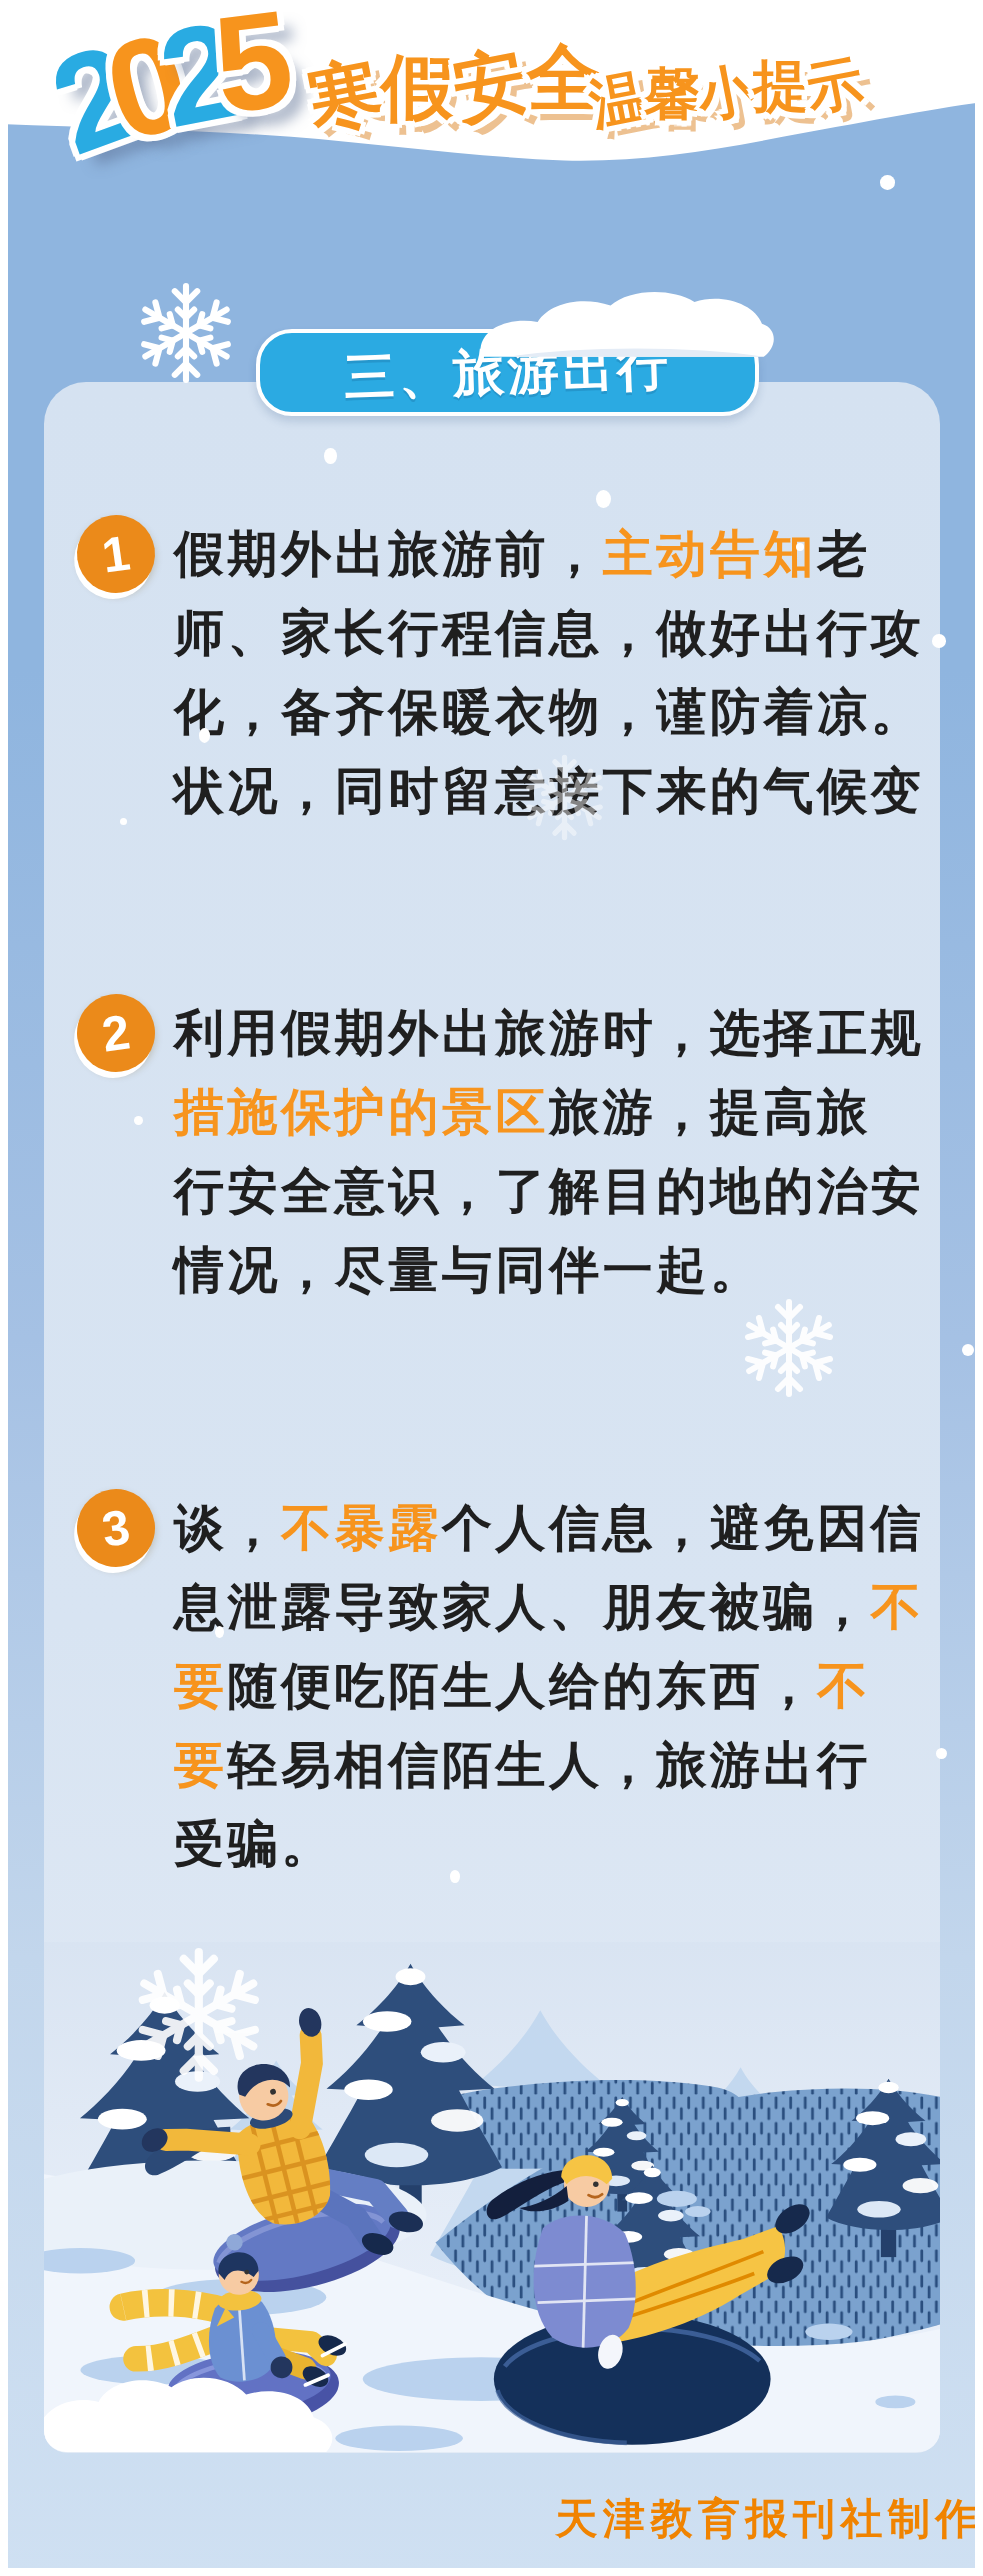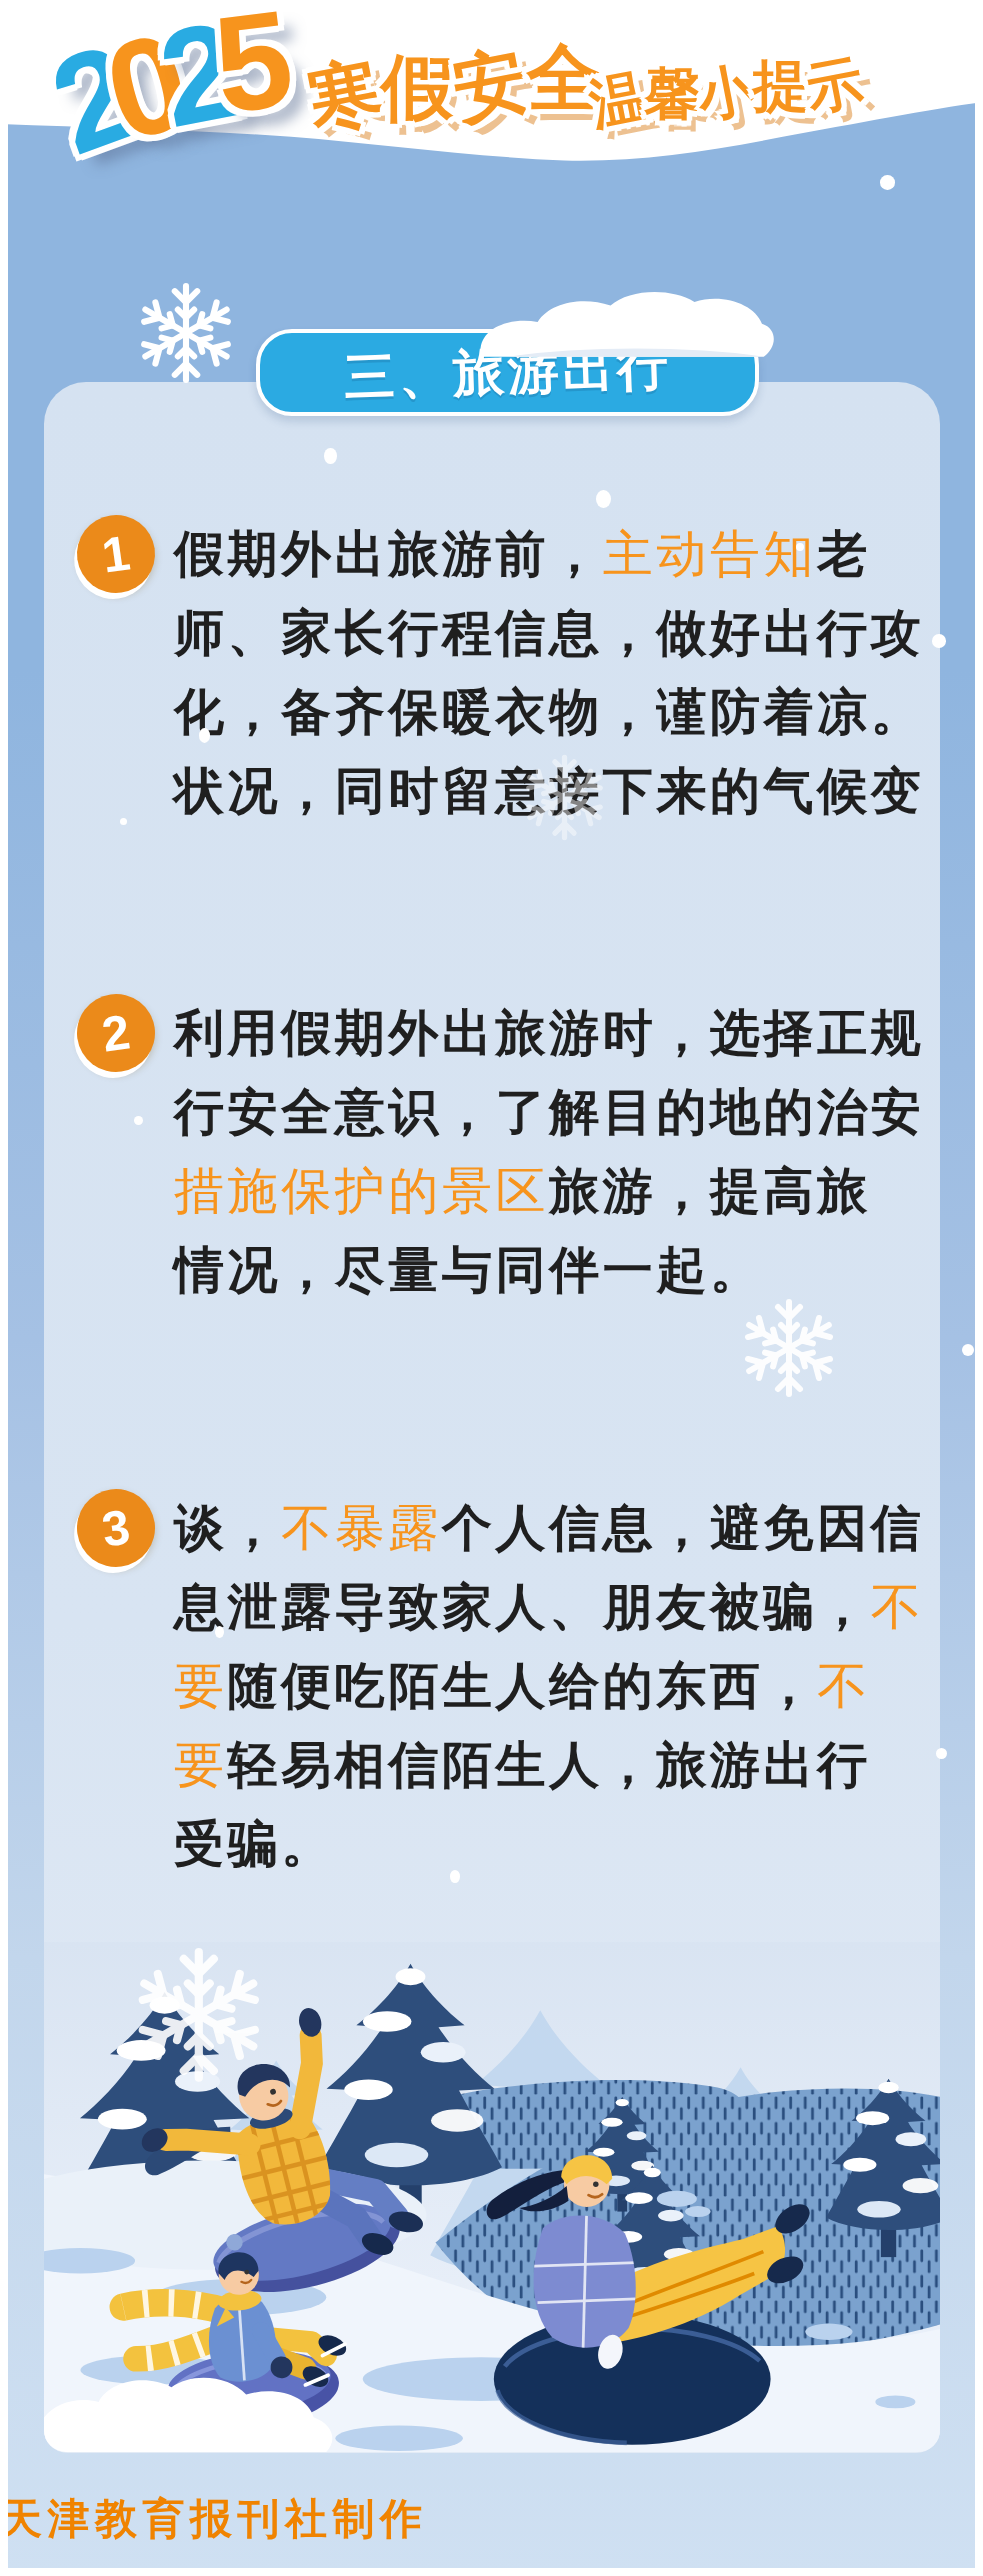--- a/index.html
+++ b/index.html
@@ -58,28 +58,28 @@
   .tip{position:absolute;left:33px;width:830px;}
   .tip-badge{
     position:absolute;left:0;top:0;width:78px;height:78px;border-radius:50%;
     background:#EB8A1A;color:#fff;font-size:49px;font-weight:800;
     display:flex;align-items:center;justify-content:center;
     transform:rotate(-8deg);
     box-shadow:-3.6px 5.5px 0 0 #ffffff, 0 3.6px 7.3px rgba(120,90,30,.25);
   }
   .tip-text{margin-left:97px;color:#1F1F1F;}
   .tip-line{height:79px;line-height:79px;font-size:50px;font-weight:600;letter-spacing:3.6px;white-space:nowrap;}
-  .tip-line .hl{color:#F7941D;font-weight:400;}
+  .tip-line .hl{color:#F7941D;font-weight:700;}
 
   
   .illus{position:absolute;left:0;top:1560px;width:896px;height:510px;border-radius:0 0 22px 22px;overflow:hidden;}
 
   
   .footer{
-    position:absolute;left:0;top:2491px;width:100%;text-align:left;
+    position:absolute;left:0;top:2491px;width:100%;text-align:right;
     color:#F08300;font-size:42px;font-weight:800;letter-spacing:5.5px;z-index:5;
   }
   .hidden-defs{position:absolute;width:0;height:0;overflow:hidden;}
 </style>
 </head>
 <body>
 
 <div class="poster">
 
   <svg class="hidden-defs" aria-hidden="true">
@@ -197,22 +197,22 @@
             <div class="tip-line"><span>师、家长行程信息，做好出行攻</span></div>
             <div class="tip-line"><span>化，备齐保暖衣物，谨防着凉。</span></div>
             <div class="tip-line"><span>状况，同时留意接下来的气候变</span></div>
           </div>
   </div>
 
   <div class="tip" style="top: 612px;">
     <div class="tip-badge">2</div>
     <div class="tip-text">
             <div class="tip-line"><span>利用假期外出旅游时，选择正规</span></div>
+            <div class="tip-line"><span class="hl">措施保护的景区</span><span>旅游，提高旅</span></div>
             <div class="tip-line"><span>行安全意识，了解目的地的治安</span></div>
-            <div class="tip-line"><span class="hl">措施保护的景区</span><span>旅游，提高旅</span></div>
             <div class="tip-line"><span>情况，尽量与同伴一起。</span></div>
           </div>
   </div>
 
   <div class="tip" style="top: 1107px;">
     <div class="tip-badge">3</div>
     <div class="tip-text">
             <div class="tip-line"><span>谈，</span><span class="hl">不暴露</span><span>个人信息，避免因信</span></div>
             <div class="tip-line"><span>息泄露导致家人、朋友被骗，</span><span class="hl">不</span></div>
             <div class="tip-line"><span class="hl">要</span><span>随便吃陌生人给的东西，</span><span class="hl">不</span></div>

